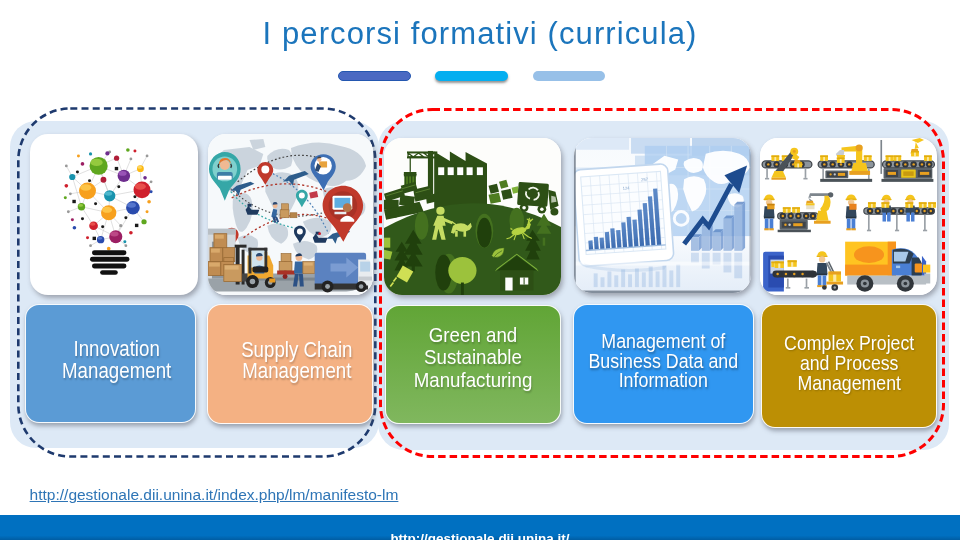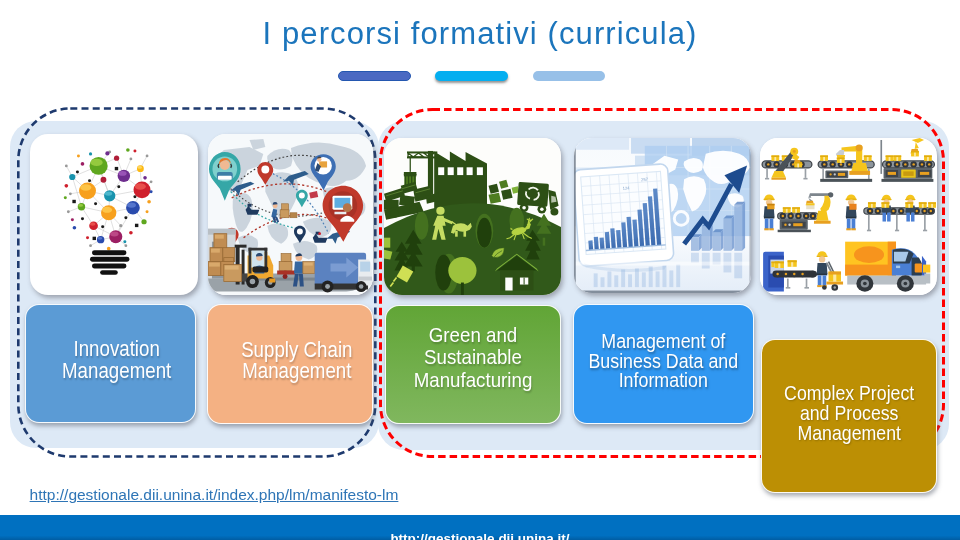--- a/index.html
+++ b/index.html
@@ -765,19 +765,19 @@
     </div>
   <div class="card" style="left:207px;top:304.3px;width:165.6px;height:119.7px;background:#f4b183;padding-left:14px;">
       <div class="ct t2l">Supply Chain<br>Management</div>
     </div>
   <div class="card" style="left:573.3px;top:304.3px;width:180.6px;height:120px;background:#3097f1;">
       <div class="ct t3l" style="font-size:19.4px;line-height:19.5px;transform:translateY(-3px) scaleX(.92);text-shadow:1px 2px 2.5px rgba(0,0,0,.35);">Management of<br>Business Data and<br>Information</div>
     </div>
   <div class="card" style="left:384.5px;top:305px;width:176px;height:119px;background:linear-gradient(#61a536,#80b75e);">
       <div class="ct t3l" style="font-size:20.8px;line-height:22.2px;transform:translateY(-7px) scaleX(.9);">Green and<br>Sustainable<br>Manufacturing</div>
     </div>
-  <div class="card" style="left:760.6px;top:304.3px;width:176.4px;height:154px;background:#bc8f04;margin-top:35px;">
+  <div class="card" style="left:760.6px;top:304.3px;width:176.4px;height:124px;background:#bc8f04;">
       <div class="ct t3l">Complex Project<br>and Process<br>Management</div>
     </div>
 
   <div class="lnk">http://gestionale.dii.unina.it/index.php/lm/manifesto-lm</div>
   <div class="botbar"><span>http://gestionale.dii.unina.it/</span></div>
 </div>
 
 </body></html>

